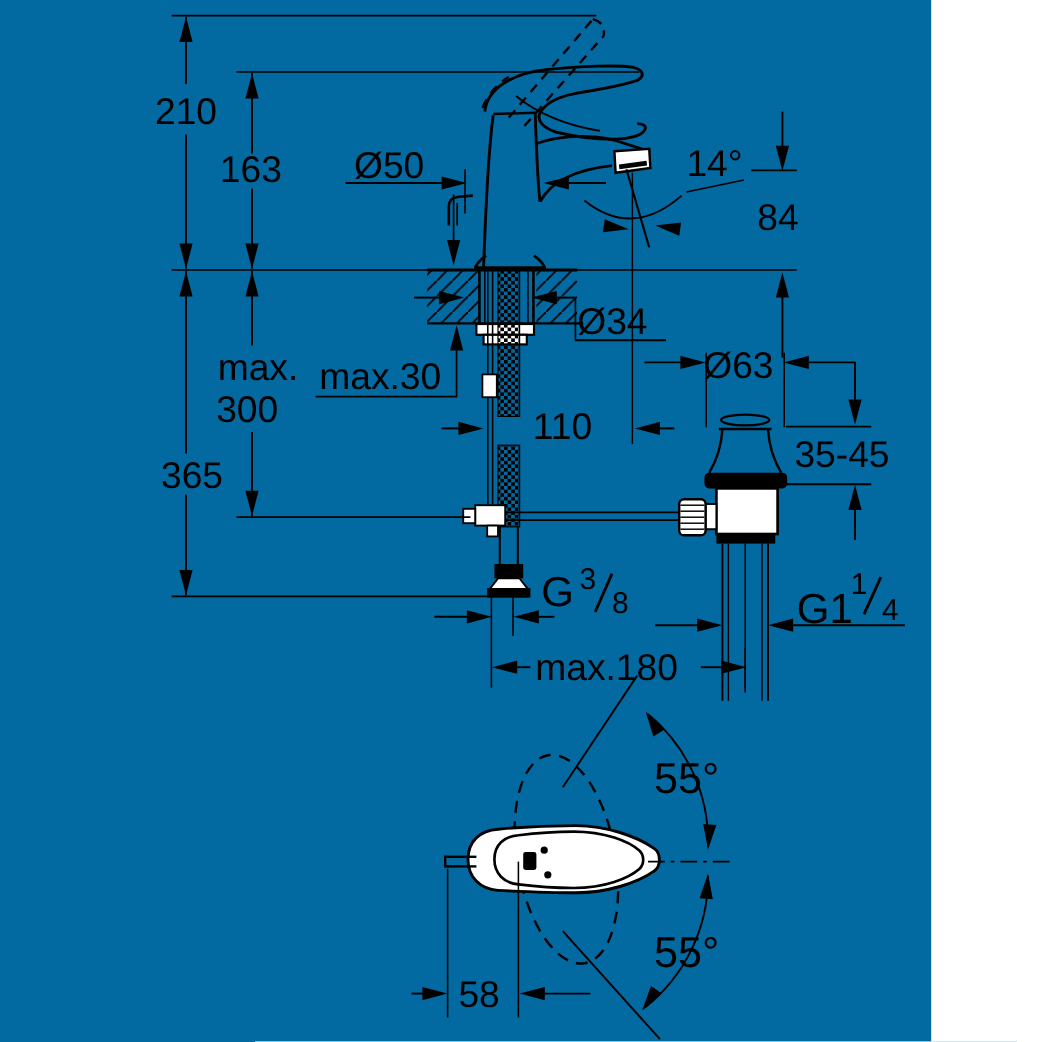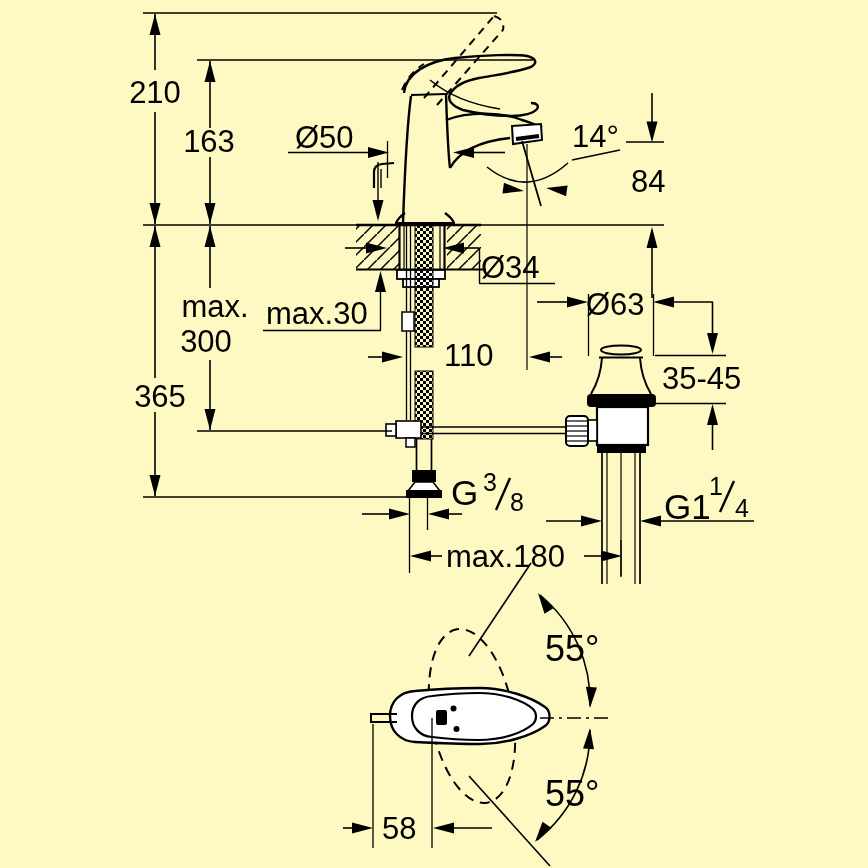--- a/index.html
+++ b/index.html
@@ -1,17 +1,17 @@
 <!DOCTYPE html>
 <html><head>
 <meta charset="utf-8">
 <style>
   html,body{margin:0;padding:0;background:#ffffff;}
   body{width:868px;height:868px;overflow:hidden;}
-  .stage{width:868px;height:868px;background:#fef9c3;}
+  .stage{width:776px;height:868px;background:#0369a1;}
   svg text{font-family:"Liberation Sans","DejaVu Sans",sans-serif;fill:#000;}
   svg .ln{stroke:#000;fill:none;}
   svg .w{stroke:#000;fill:#fff;}
   svg .f{fill:#000;stroke:none;}
   .t31{font-size:31px;}
   .t35{font-size:35px;}
   .t25{font-size:25px;}
   .t36{font-size:36px;}
 </style>
 </head>

